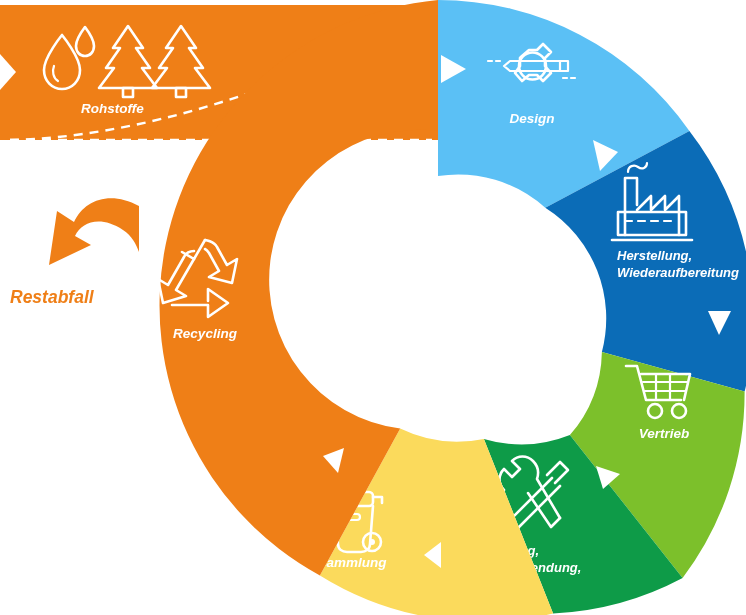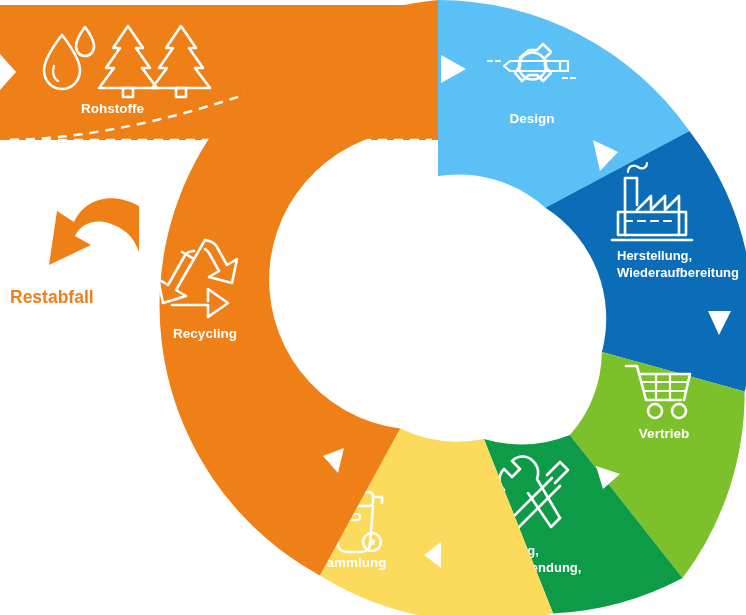--- a/index.html
+++ b/index.html
@@ -9,20 +9,21 @@
   }
   body {
     font-family: "Liberation Sans", sans-serif;
   }
   #stage {
     position: relative;
     width: 746px;
     height: 615px;
     background: #ffffff;
     overflow: hidden;
+    font-style: italic;
   }
   svg.diagram {
     position: absolute;
     left: 0;
     top: 0;
     width: 746px;
     height: 615px;
     display: block;
   }
   .seg-label {

